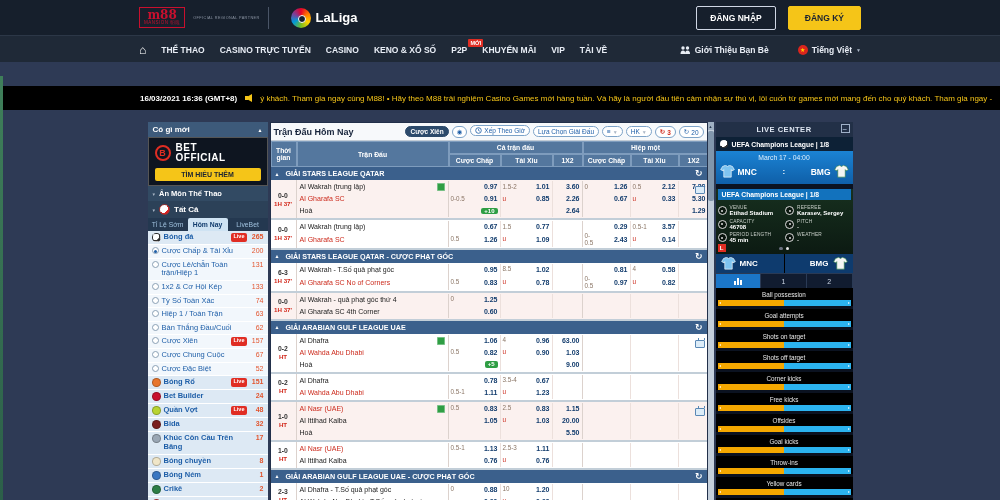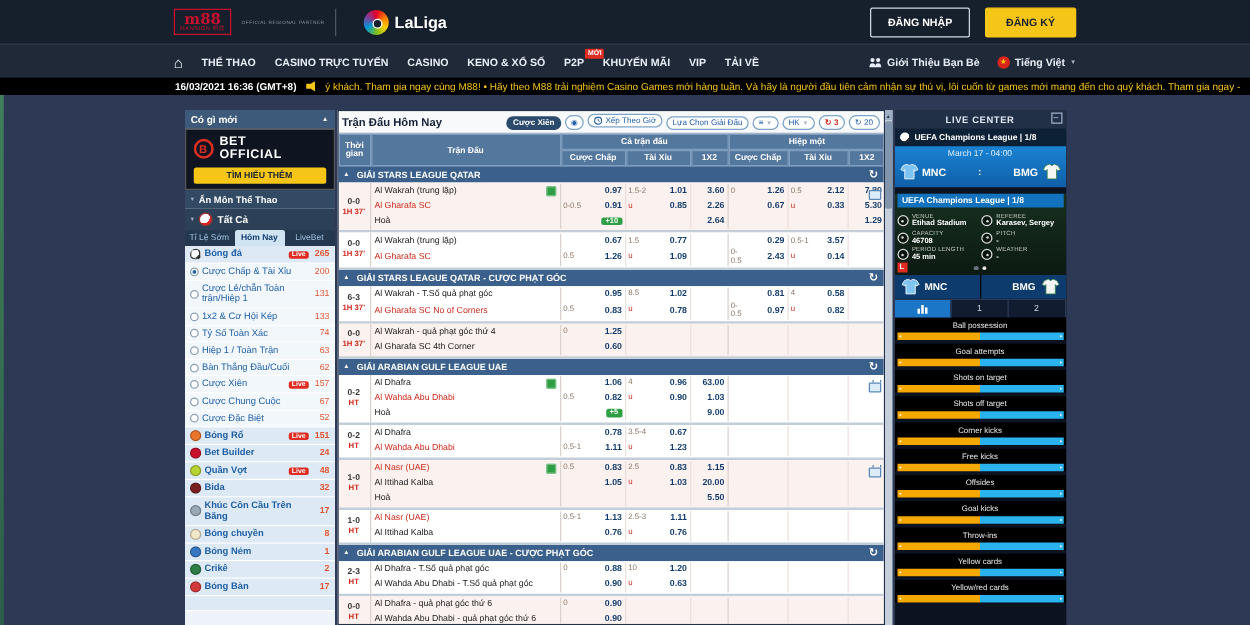--- a/index.html
+++ b/index.html
@@ -21,27 +21,27 @@
   .laliga-text{font-size:13px;font-weight:bold;color:#fff;}
   .auth{margin-left:auto;display:flex;gap:12px;}
   .btn-login{background:transparent;border:1px solid #cfd6e4;color:#fff;font-weight:bold;font-size:8.5px;padding:6px 13px;border-radius:2px;cursor:pointer;}
   .btn-register{background:#f5c518;border:1px solid #f5c518;color:#1a2332;font-weight:bold;font-size:8.5px;padding:6px 16px;border-radius:2px;cursor:pointer;}
   
   .nav-bar{height:27px;background:#1f2937;border-top:1px solid #2c3747;}
   .nav-inner{height:27px;display:flex;align-items:center;gap:15px;}
   .nav-home{font-size:12px;color:#fff;line-height:1;}
   .nav-item{color:#e8edf5;font-weight:bold;font-size:8.5px;white-space:nowrap;cursor:pointer;position:relative;}
   .badge-new{position:absolute;top:-6px;right:-16px;background:#e02d23;color:#fff;font-size:5.5px;font-weight:bold;padding:1px 2px;border-radius:1px;}
-  .nav-right{margin-left:auto;display:flex;align-items:flex-end;gap:14px;}
+  .nav-right{margin-left:auto;display:flex;align-items:flex-end;gap:29px;}
   .refer{display:flex;align-items:center;gap:4px;color:#e8edf5;font-weight:bold;font-size:8.5px;cursor:pointer;}
   .lang{display:flex;align-items:center;gap:4px;color:#e8edf5;font-weight:bold;font-size:8.5px;cursor:pointer;}
   .flag{width:10px;height:10px;border-radius:50%;background:#da251d;display:inline-flex;align-items:center;justify-content:center;color:#ffd100;font-size:6px;}
   .caret{font-size:5px;color:#aab6c6;}
   
-  .ticker{height:14px;background:#000;display:flex;align-items:center;overflow:hidden;white-space:nowrap;}
+  .ticker{height:24px;background:#000;display:flex;align-items:center;overflow:hidden;white-space:nowrap;margin-top:24px;}
   .ticker-inner{display:flex;align-items:center;gap:8px;width:860px;margin:0 0 0 140px;overflow:hidden;}
   .ticker-time{color:#fff;font-weight:bold;font-size:8px;}
   .megaphone{width:0;height:0;border-top:4px solid transparent;border-bottom:4px solid transparent;border-right:7px solid #f5c518;position:relative;flex:none;}
   .megaphone:after{content:"";position:absolute;left:0;top:-2px;width:3px;height:4px;background:#f5c518;}
   .ticker-msg{color:#f5c518;font-size:8px;overflow:hidden;}
   
   .body-area{height:424px;padding-top:12px;}
   .cols{width:705px;margin:0 auto;display:flex;align-items:flex-start;height:412px;}
   
   .sidebar{width:120px;background:#edf3f9;flex:none;height:485px;overflow:hidden;font-size:7.5px;}
@@ -52,21 +52,21 @@
   .bb-logo{width:16px;height:16px;border-radius:50%;border:2px solid #e02d23;color:#e02d23;font-weight:bold;font-size:9px;display:flex;align-items:center;justify-content:center;flex:none;}
   .bb-text{color:#fff;font-weight:bold;font-size:10px;line-height:1;letter-spacing:.5px;}
   .bb-btn{display:block;background:#f5c518;color:#1a2332;font-weight:bold;font-size:7px;text-align:center;padding:3px 0;margin-top:5px;border-radius:2px;cursor:pointer;}
   .sb-bar{background:#324a63;color:#fff;font-weight:bold;font-size:7.5px;padding:3px 5px;display:flex;align-items:center;gap:4px;cursor:pointer;}
   .sb-all{background:#2c4158;color:#fff;font-weight:bold;font-size:8px;padding:3px 5px;display:flex;align-items:center;gap:4px;cursor:pointer;}
   .ball-icon{width:11px;height:11px;border-radius:50%;background:radial-gradient(circle at 35% 35%,#fff 55%,#d22 56%);border:1px solid #933;flex:none;}
   .sb-tabs{display:flex;background:#243850;}
   .sb-tab{flex:1;text-align:center;padding:3px 0;color:#9fc0dd;font-size:6.8px;cursor:pointer;}
   .sb-tab.active{background:#cfe3f3;color:#123c6d;font-weight:bold;border-radius:2px 2px 0 0;}
   .sb-list{background:#edf3f9;}
-  .sb-row{display:flex;align-items:center;gap:3px;padding:2px 4px;border-bottom:1px solid #fff;color:#1f5fa8;cursor:pointer;min-height:12px;}
+  .sb-row{display:flex;gap:3px;padding:2px 4px;border-bottom:1px solid #fff;color:#1f5fa8;cursor:pointer;min-height:12px;}
   .sb-row.sport{background:#dde9f4;font-weight:bold;}
   .sb-row.sub{background:#f2f7fc;}
   .sb-ico{width:9px;height:9px;border-radius:50%;flex:none;border:1px solid rgba(0,0,0,.25);}
   .radio{width:7px;height:7px;border-radius:50%;border:1px solid #8aa0b5;background:#fff;flex:none;position:relative;}
   .radio.sel:after{content:"";position:absolute;left:1.5px;top:1.5px;width:3px;height:3px;border-radius:50%;background:#1f5fa8;}
   .sb-label{flex:1;line-height:1.15;}
   .live-badge{background:#e02d23;color:#fff;font-size:5.5px;font-weight:bold;padding:0 2px;border-radius:2px;flex:none;}
   .sb-count{color:#e2552e;font-size:7px;flex:none;min-width:14px;text-align:right;}
   
   .main{width:438px;background:#fff;flex:none;height:412px;overflow:hidden;margin-left:2px;border:1px solid #22304a;}

